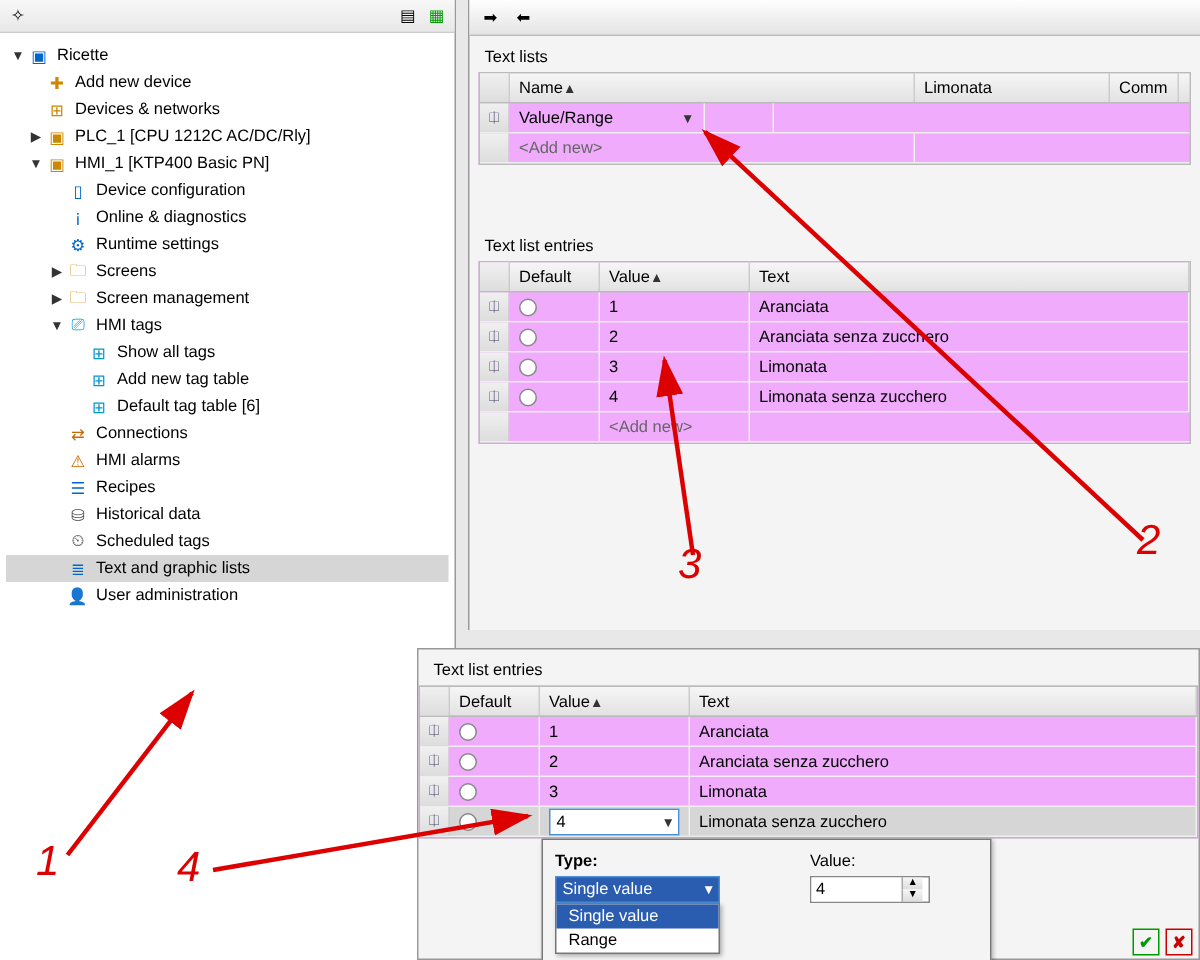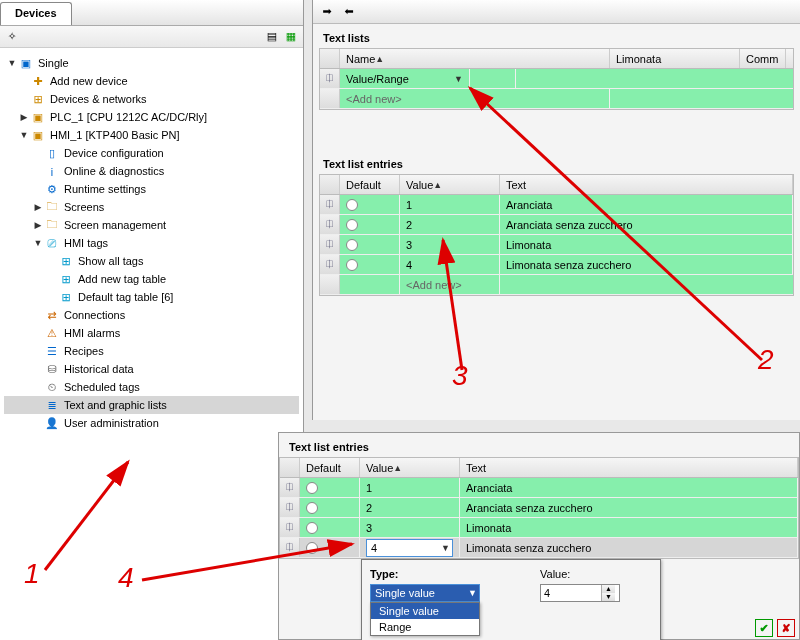--- a/index.html
+++ b/index.html
@@ -12,22 +12,22 @@
   .tb-icon { width: 16px; height: 16px; display: inline-flex; align-items: center; justify-content: center; }
   .tree { padding: 6px 4px; }
   .tree-row { display: flex; align-items: center; height: 18px; padding-left: 2px; white-space: nowrap; cursor: default; }
   .tree-row .exp { width: 12px; text-align: center; color: #333; font-size: 9px; }
   .tree-row .ticon { width: 16px; height: 14px; margin-right: 4px; display: inline-flex; align-items: center; justify-content: center; }
   .ind1 { padding-left: 14px; } .ind2 { padding-left: 28px; } .ind3 { padding-left: 42px; }
   .selected { background: #d6d6d6; }
   
   .right-top { position: absolute; left: 312px; top: 0; width: 488px; height: 420px; background: #f4f4f4; border-left: 1px solid #999; }
   .rt-toolbar { height: 24px; border-bottom: 1px solid #bbb; background: linear-gradient(#fefefe,#e4e4e4); display: flex; align-items: center; padding: 0 6px; gap: 6px;}
-  .section-title { font-weight: bold; padding: 8px 10px 4px; }
-  .grid { border: 1px solid #bbb; margin: 0 6px; background: #86efac; }
+  .section-title { font-weight: normal; padding: 8px 10px 4px; }
+  .grid { border: 1px solid #bbb; margin: 0 6px; background: #f0abfc; }
   .grid-head { display: flex; background: linear-gradient(#f6f6f6,#e2e2e2); border-bottom: 1px solid #bbb; height: 20px; align-items: center; }
   .gh { border-right: 1px solid #ccc; padding: 0 6px; height: 100%; display: flex; align-items: center; }
   .grid-row { display: flex; height: 20px; align-items: center; border-bottom: 1px solid #eee; }
   .gc { padding: 0 6px; height: 100%; display: flex; align-items: center; border-right: 1px solid #f0f0f0; }
   .row-handle { width: 20px; background: linear-gradient(#f0f0f0,#ddd); border-right: 1px solid #ccc; height: 100%; display:flex; align-items:center; justify-content:center; color:#446; font-size:9px; }
   .input-cell { border: 1px solid #4a90d9; background: #fff; padding: 0 4px; width: 100%; height: 18px; }
   .addnew { color: #666; font-style: normal; }
   .radio-dot { width:12px; height:12px; border:1px solid #888; border-radius:50%; background:#fff; }
   
   .bottom-panel { position: absolute; left: 278px; top: 432px; width: 522px; height: 208px; background: #f4f4f4; border: 1px solid #999; }
@@ -45,35 +45,32 @@
   .spinner .spinbtn { width:14px; display:flex; flex-direction:column; }
   .spinner .sb { flex:1; font-size:7px; text-align:center; background:linear-gradient(#f6f6f6,#ddd); border-left:1px solid #aaa; }
   
   .footer-icons { position:absolute; right:4px; bottom:2px; display:flex; gap:4px; }
   .fi { width:18px; height:18px; border:1px solid #888; display:flex; align-items:center; justify-content:center; font-weight:bold; }
 </style>
 </head>
 <body>
 
 <div class="left-panel">
-  <div class="tab-header">
-    <div class="tab-active">Devices</div>
-  </div>
   <div class="left-toolbar">
     <span class="tb-icon">✧</span>
     <span>
       <span class="tb-icon">▤</span>
       <span class="tb-icon" style="color:#090">▦</span>
     </span>
   </div>
   <div class="tree">
     <div class="tree-row">
         <span class="exp">▼</span>
         <span class="ticon" style="color:#06c">▣</span>
-        <span>Single</span>
+        <span>Ricette</span>
       </div>
     <div class="tree-row ind1">
         <span class="exp"></span>
         <span class="ticon" style="color:#c80">✚</span>
         <span>Add new device</span>
       </div>
     <div class="tree-row ind1">
         <span class="exp"></span>
         <span class="ticon" style="color:#c80">⊞</span>
         <span>Devices &amp; networks</span>

